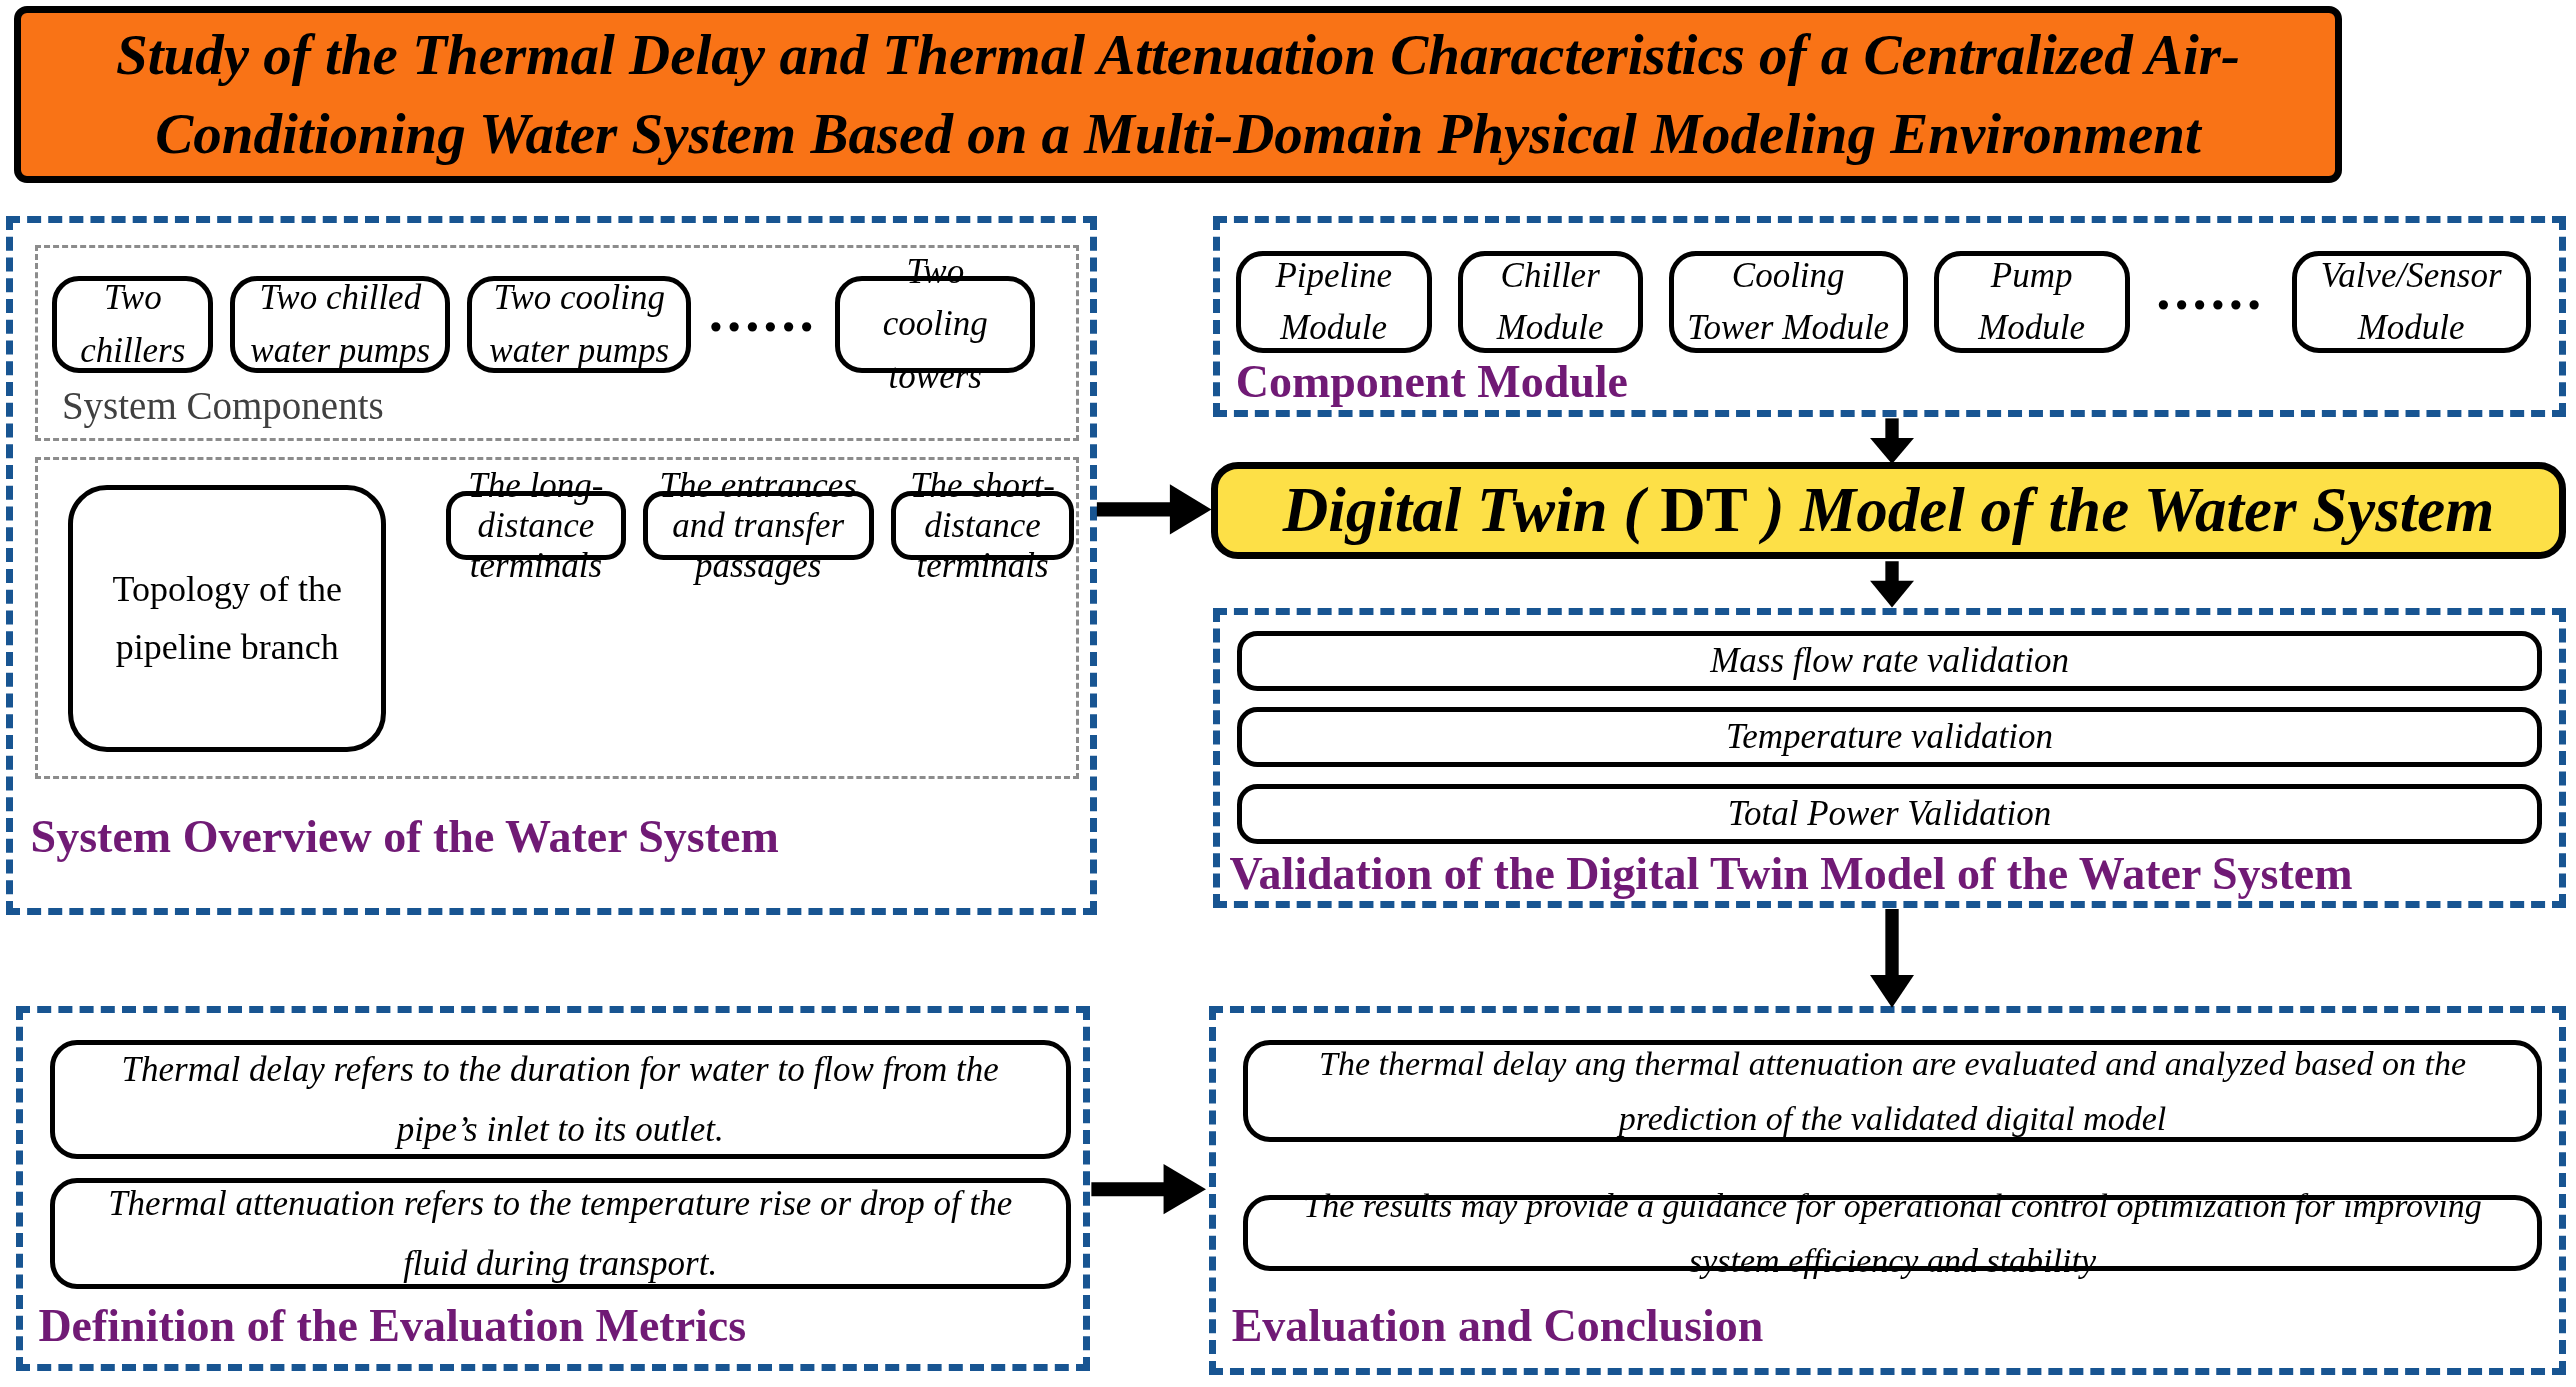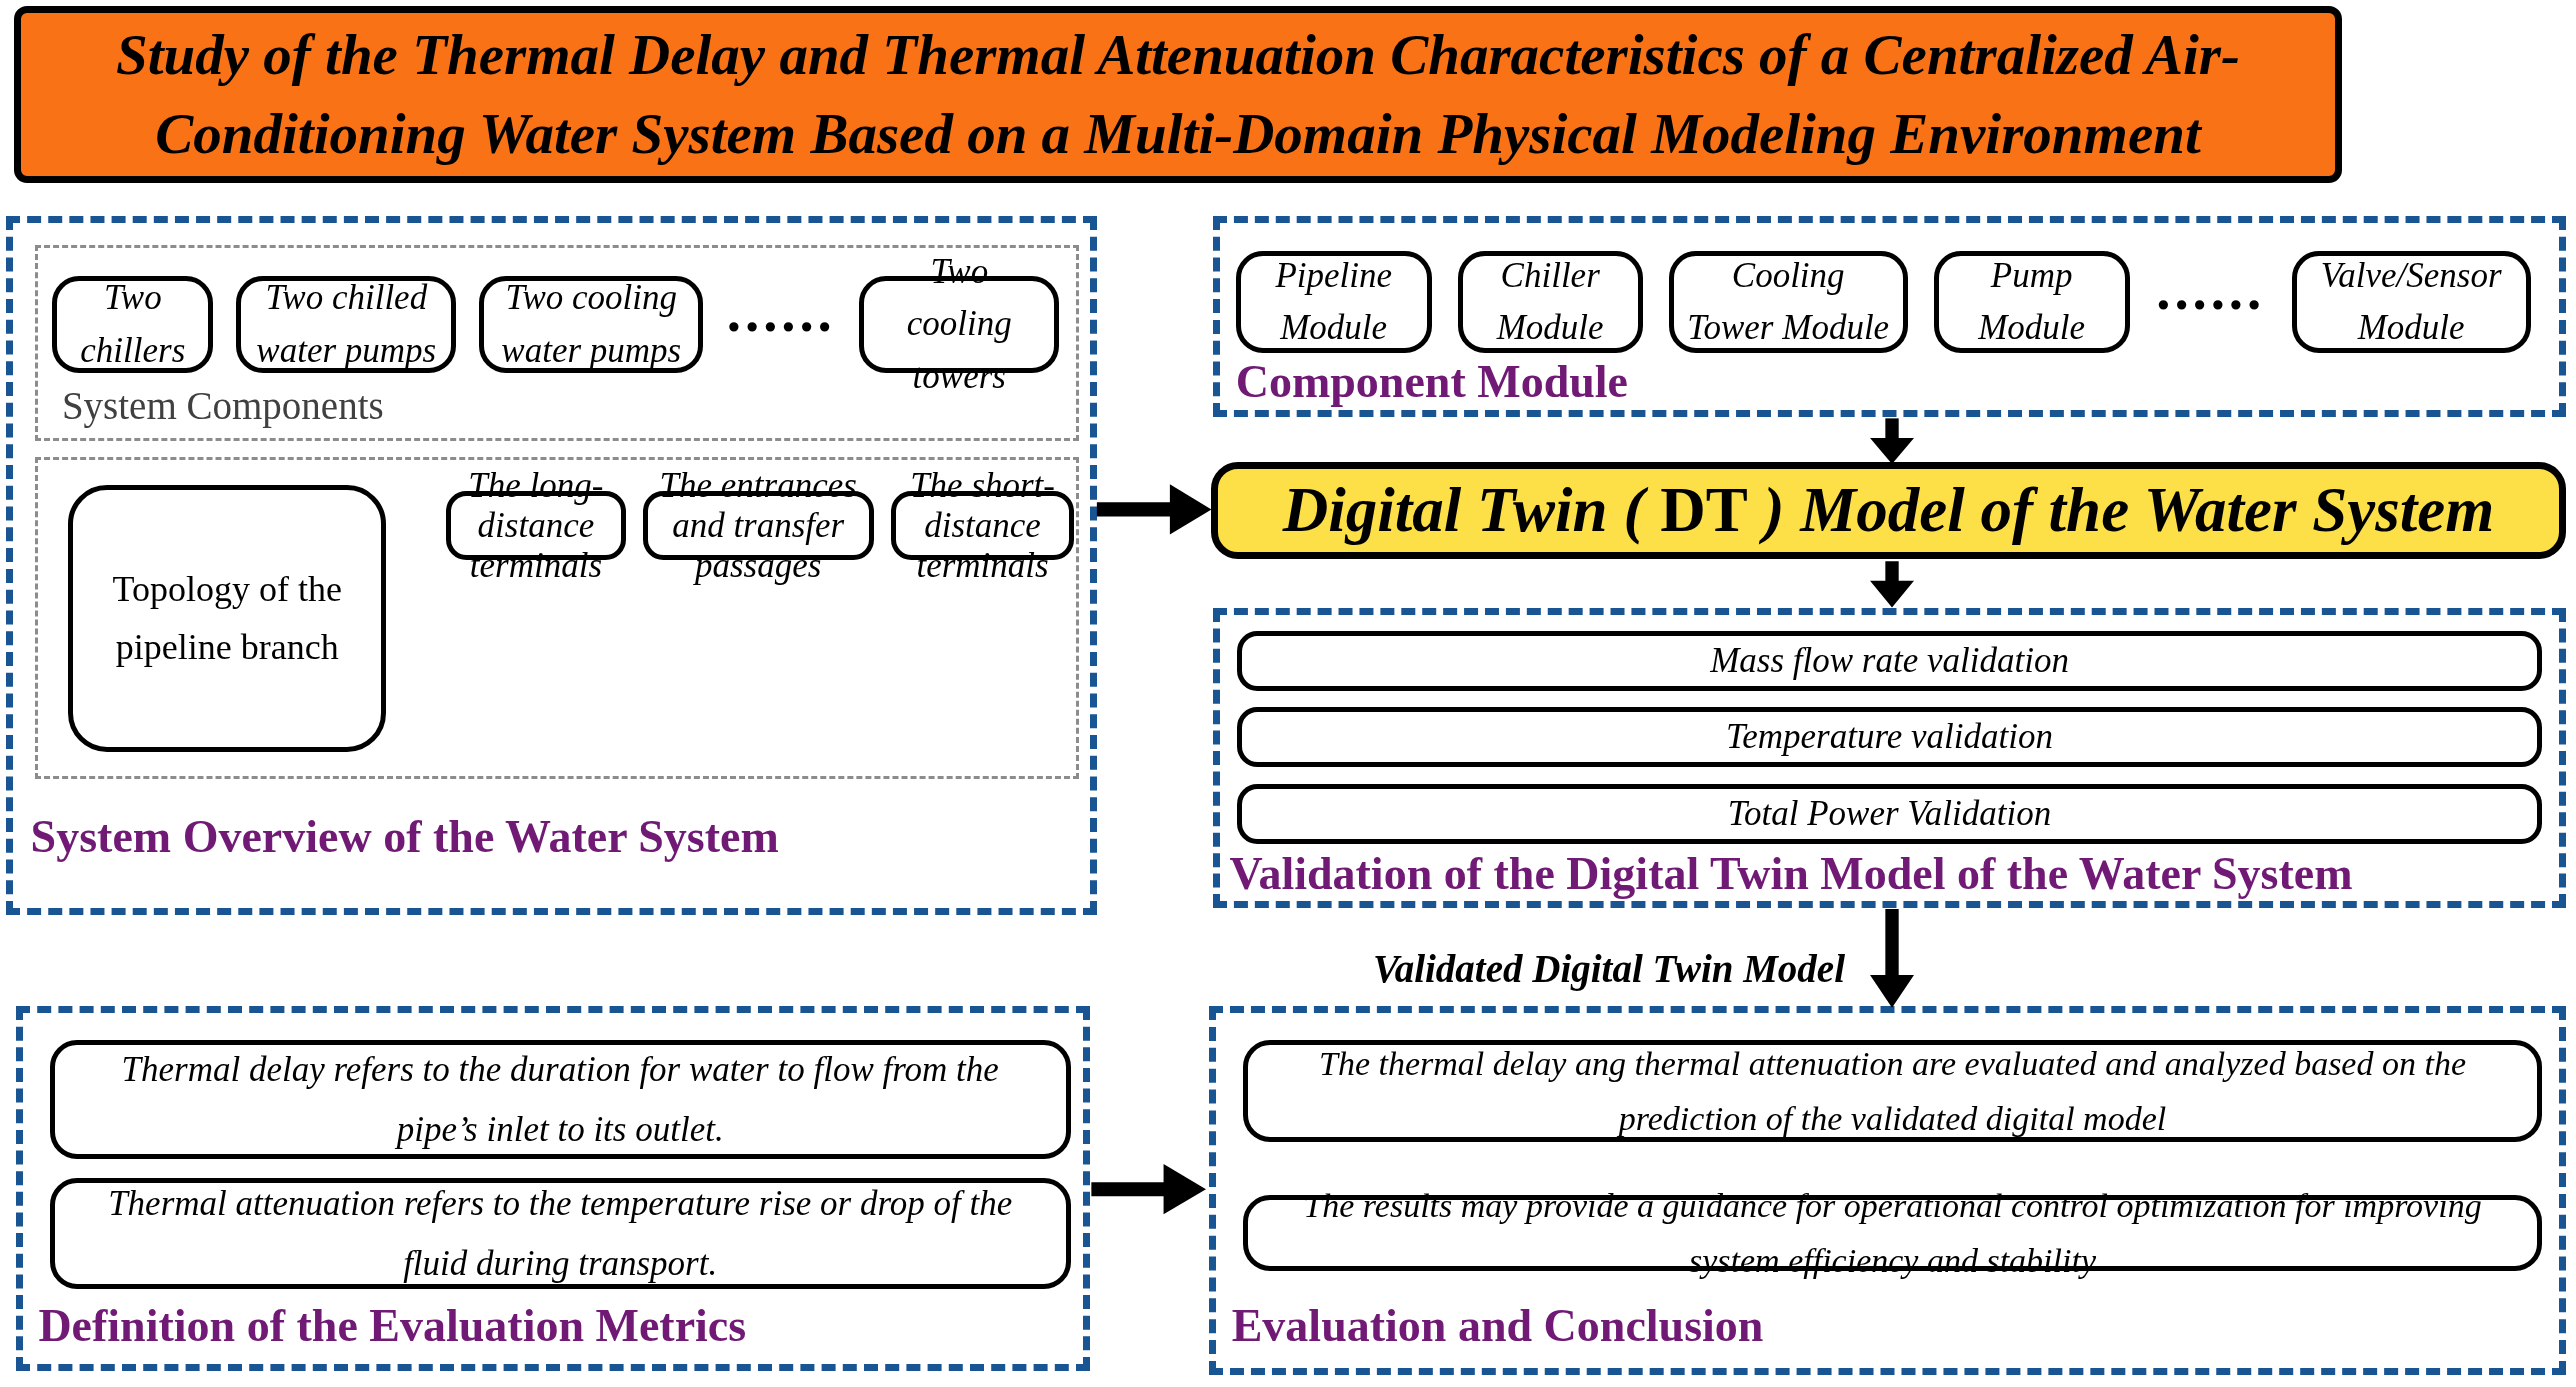--- a/index.html
+++ b/index.html
@@ -57,21 +57,21 @@
   .small-node { font-size: 35px; line-height: 1.5; border-radius: 27px; padding: 0 11.8px; }
   .ellipsis {
     display: flex; align-items: center; justify-content: center;
     font-weight: bold; font-size: 57px; letter-spacing: 3.9px;
     transform: translateY(-12.6px);
   }
 
   
   .components-row {
     position: absolute; left: 14px; top: 28px; height: 97px;
-    display: flex; align-items: stretch; gap: 23px;
+    display: flex; align-items: stretch; gap: 17px;
   }
   .group-label {
     position: absolute; left: 23.6px; top: 135px;
     font-size: 39px; font-style: normal; color: #404040;
     white-space: nowrap;
   }
   .topology-box {
     position: absolute; left: 30px; top: 25px; width: 318px; height: 267px;
     border: 5.5px solid #000; border-radius: 39px;
     display: flex; align-items: center; justify-content: center;
@@ -190,21 +190,20 @@
 
   <div class="abs blue-section" style="left:1213px; top:608px; width:1353px; height:300px;">
     <div class="v-items">
       <div class="node v-node">Mass flow rate validation</div>
       <div class="node v-node">Temperature validation</div>
       <div class="node v-node">Total Power Validation</div>
     </div>
     <div class="section-label" style="left:9.4px; top:232px;">Validation of the Digital Twin Model of the Water System</div>
   </div>
 
-  <div class="abs validated-label">Validated Digital Twin Model</div>
 
   <div class="abs blue-section" style="left:15.7px; top:1006px; width:1074px; height:365px;">
     <div class="m-box" style="top:27px; height:119px;">Thermal delay refers to the duration for water to flow from the pipe’s inlet to its outlet.</div>
     <div class="m-box" style="top:165px; height:111px;">Thermal attenuation refers to the temperature rise or drop of the fluid during transport.</div>
     <div class="section-label" style="left:15.7px; top:286px;">Definition of the Evaluation Metrics</div>
   </div>
 
   <div class="abs blue-section" style="left:1209px; top:1006px; width:1357px; height:369px;">
     <div class="c-box" style="top:27px; height:102px;">The thermal delay ang thermal attenuation are evaluated and analyzed based on the prediction of the validated digital model</div>
     <div class="c-box" style="top:182px; height:76px;">The results may provide a guidance for operational control optimization for improving system efficiency and stability</div>

